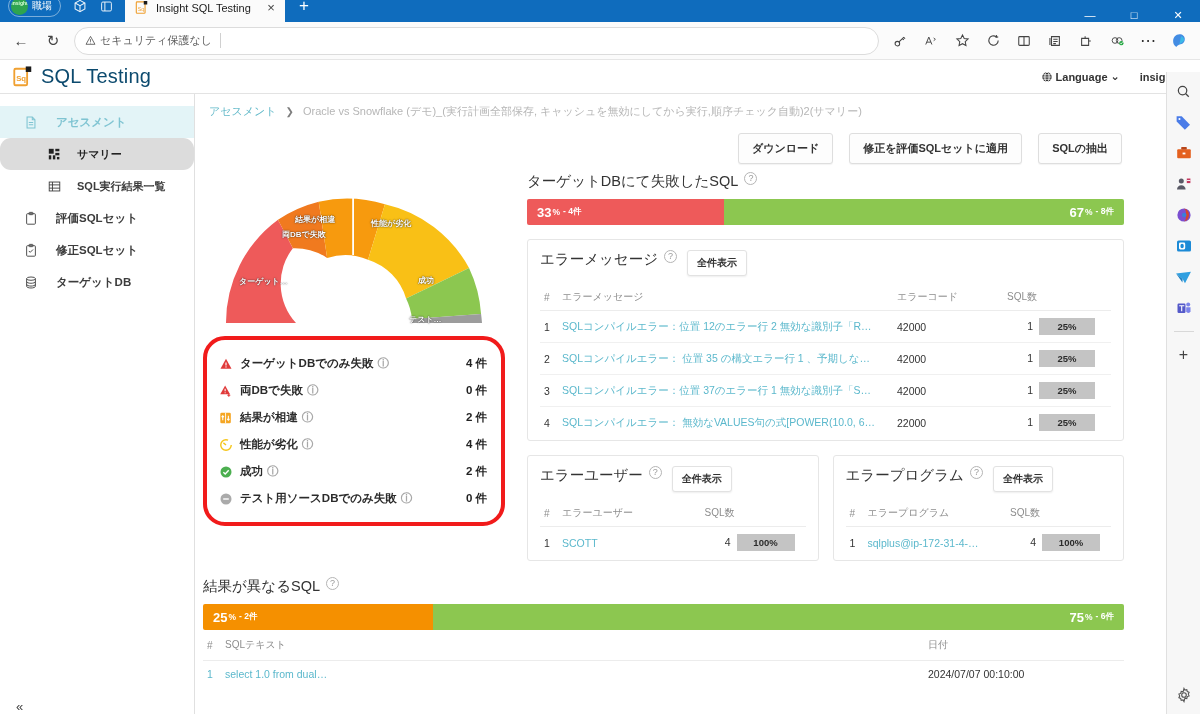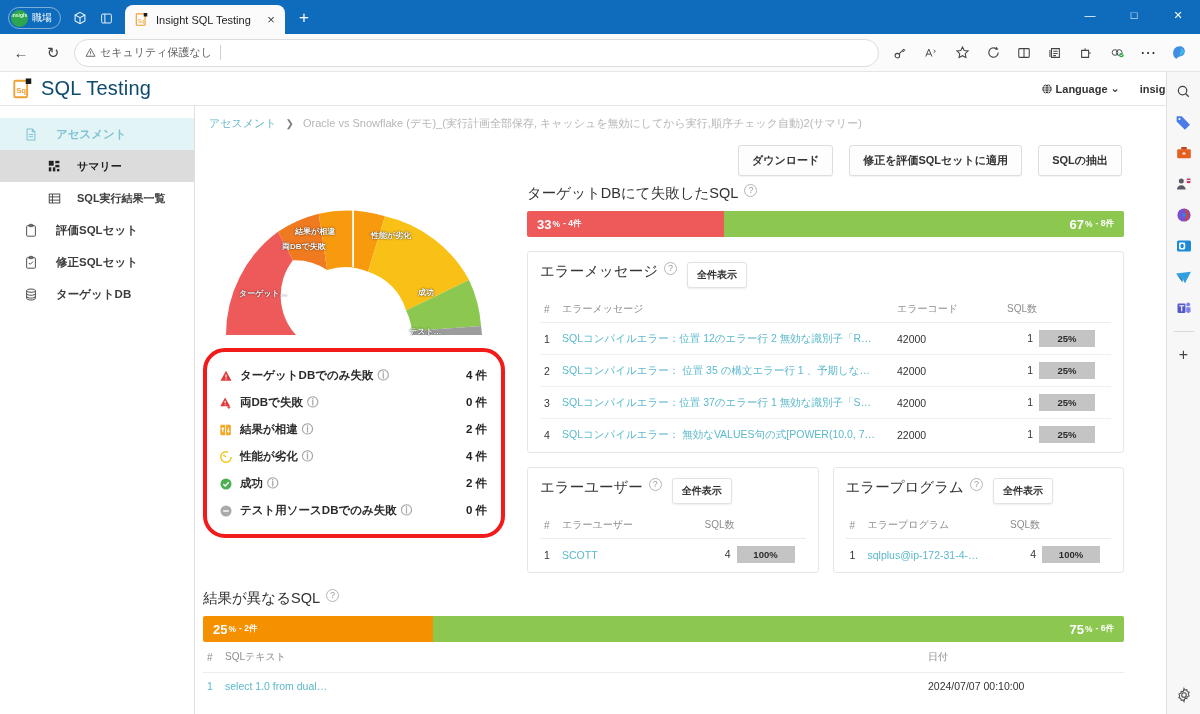--- a/index.html
+++ b/index.html
@@ -5,21 +5,21 @@
   * { box-sizing: border-box; margin: 0; padding: 0; }
   html, body {
     width: 1200px; height: 714px;
     font-family: "Liberation Sans", "DejaVu Sans", sans-serif;
     overflow: hidden; background: #fff;
   }
   body { position: relative; }
 
   
   .browser-titlebar {
-    height: 34px; background: #0f6cbd; display: flex; align-items: flex-end;
+    height: 22px; background: #0f6cbd; display: flex; align-items: flex-end;
     position: relative;
   }
   .profile-pill {
     margin: 0 6px 5px 8px; height: 22px; border-radius: 11px;
     border: 1px solid rgba(255,255,255,.45); display: flex; align-items: center;
     padding: 0 8px 0 2px; gap: 4px;
   }
   .profile-avatar {
     width: 17px; height: 17px; border-radius: 50%; background: #2ea44f;
     color: #d8ffd8; font-size: 5px; line-height: 5.5px; text-align: center;
@@ -82,21 +82,21 @@
   .sidebar {
     width: 195px; background: #fff; border-right: 1px solid #e0e0e0;
     position: relative; flex: 0 0 195px;
   }
   .side-item {
     height: 32px; display: flex; align-items: center; padding-left: 22px;
     gap: 16px; font-size: 11.5px; color: #3c3c3c; font-weight: bold; cursor: pointer;
   }
   .side-item .sicon { width: 18px; display: flex; justify-content: center; }
   .side-item.active { background: #e3f4f7; color: #7fc4d2; }
-  .side-item.sub { padding-left: 45px; gap: 14px; font-size: 11px; }
+  .side-item.sub { padding-left: 45px; gap: 14px; font-size: 11px; border-radius: 11px; }
   .side-item.sub.selected { background: #dcdcdc; color: #222; }
   .side-collapse { position: absolute; bottom: 8px; left: 16px; font-size: 13px; color: #444;
     cursor: pointer; }
 
   .content { flex: 1; background: #fff; position: relative; overflow: hidden; }
 
   
   .breadcrumb { display: flex; align-items: center; gap: 9px; padding: 10px 14px 0 14px;
     font-size: 11px; }
   .bc-link { color: #62b9c9; cursor: pointer; }
@@ -569,21 +569,21 @@
                 <td class="idx-col">3</td>
                 <td>
                     <span class="cell-link">SQLコンパイルエラー：位置 37のエラー行 1 無効な識別子「S…</span>
                   </td>
                 <td>42000</td>
                 <td><span class="num-col" style="display:inline-block">1</span><span class="pct-chip" style="width:56px">25%</span></td>
               </tr>
               <tr>
                 <td class="idx-col">4</td>
                 <td>
-                    <span class="cell-link">SQLコンパイルエラー： 無効なVALUES句の式[POWER(10.0, 7…</span>
+                    <span class="cell-link">SQLコンパイルエラー： 無効なVALUES句の式[POWER(10.0, 6…</span>
                   </td>
                 <td>22000</td>
                 <td><span class="num-col" style="display:inline-block">1</span><span class="pct-chip" style="width:56px">25%</span></td>
               </tr>
             </tbody>
           </table>
         </div>
 
         <div class="two-cards">
           <div class="card">

